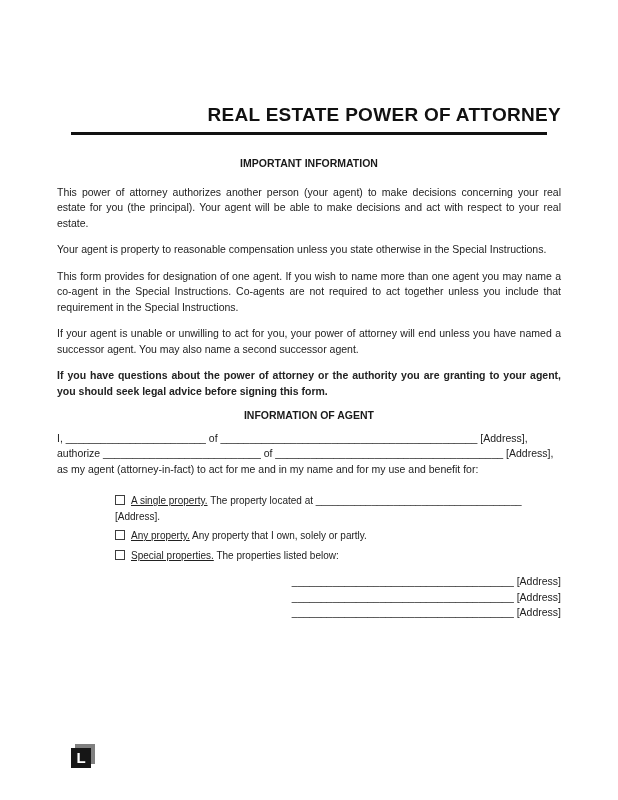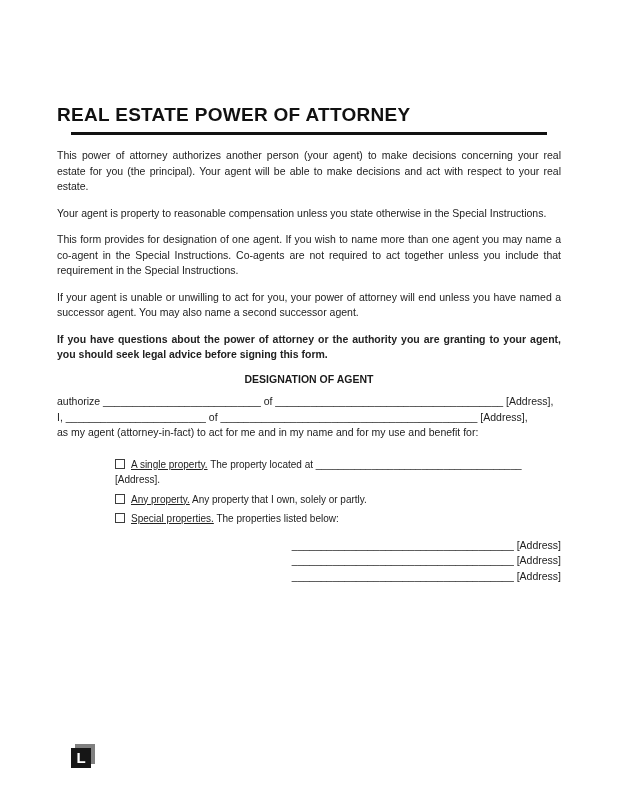--- a/index.html
+++ b/index.html
@@ -12,21 +12,21 @@
     width: 618px;
     height: 800px;
     background: #ffffff;
     font-family: "Liberation Sans", sans-serif;
     color: #222222;
     box-sizing: border-box;
     padding: 103px 57px 0 57px;
     overflow: hidden;
   }
   .doc-title {
-    text-align: left;
+    text-align: right;
     font-size: 19px;
     font-weight: bold;
     color: #111111;
     line-height: 23px;
     letter-spacing: 0.3px;
   }
   .title-rule {
     height: 3px;
     background: #111111;
     margin: 6px 14px 0 14px;
@@ -124,32 +124,33 @@
   }
 </style>
 </head>
 <body>
 
 <div class="page">
 
   <div class="doc-title">REAL ESTATE POWER OF ATTORNEY</div>
   <div class="title-rule"></div>
 
+  <div class="section-heading">IMPORTANT INFORMATION</div>
 
   <p class="para first">This power of attorney authorizes another person (your agent) to make decisions concerning your real estate for you (the principal). Your agent will be able to make decisions and act with respect to your real estate.</p>
   <p class="para">Your agent is property to reasonable compensation unless you state otherwise in the Special Instructions.</p>
   <p class="para">This form provides for designation of one agent. If you wish to name more than one agent you may name a co-agent in the Special Instructions. Co-agents are not required to act together unless you include that requirement in the Special Instructions.</p>
   <p class="para">If your agent is unable or unwilling to act for you, your power of attorney will end unless you have named a successor agent. You may also name a second successor agent.</p>
   <p class="para bold">If you have questions about the power of attorney or the authority you are granting to your agent, you should seek legal advice before signing this form.</p>
 
-  <div class="section-heading heading-2">DESIGNATION OF AGENT</div>
+  <div class="section-heading heading-2">INFORMATION OF AGENT</div>
 
   <div class="form-lines">
+    <div class="form-line">I, ________________________ of ____________________________________________ [Address],</div>
     <div class="form-line">authorize ___________________________ of _______________________________________ [Address],</div>
-    <div class="form-line">I, ________________________ of ____________________________________________ [Address],</div>
     <div class="form-line">as my agent (attorney-in-fact) to act for me and in my name and for my use and benefit for:</div>
   </div>
 
   <div class="option-list">
 
     <div class="option-item first">
       <span class="cbx"></span><span class="u">A single property.</span>
       <span>The property located at</span>
       <span>_____________________________________</span>
       <span>[Address].</span>

